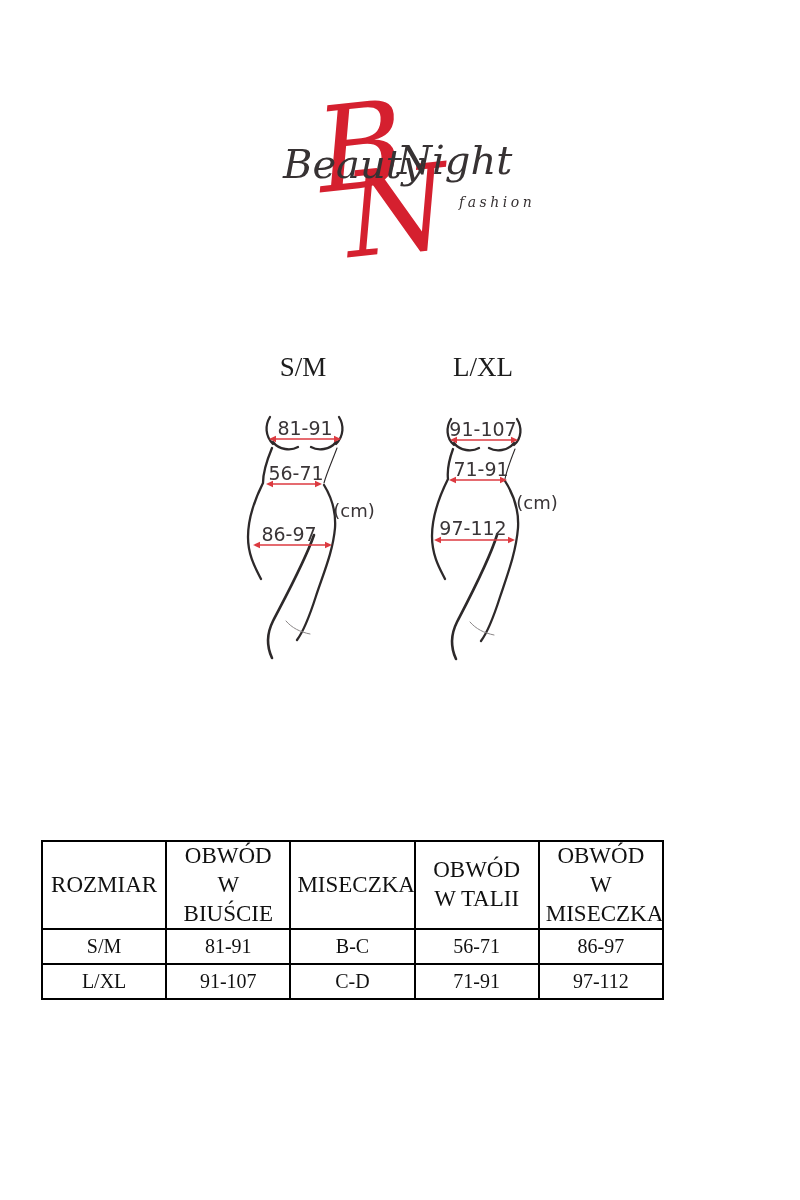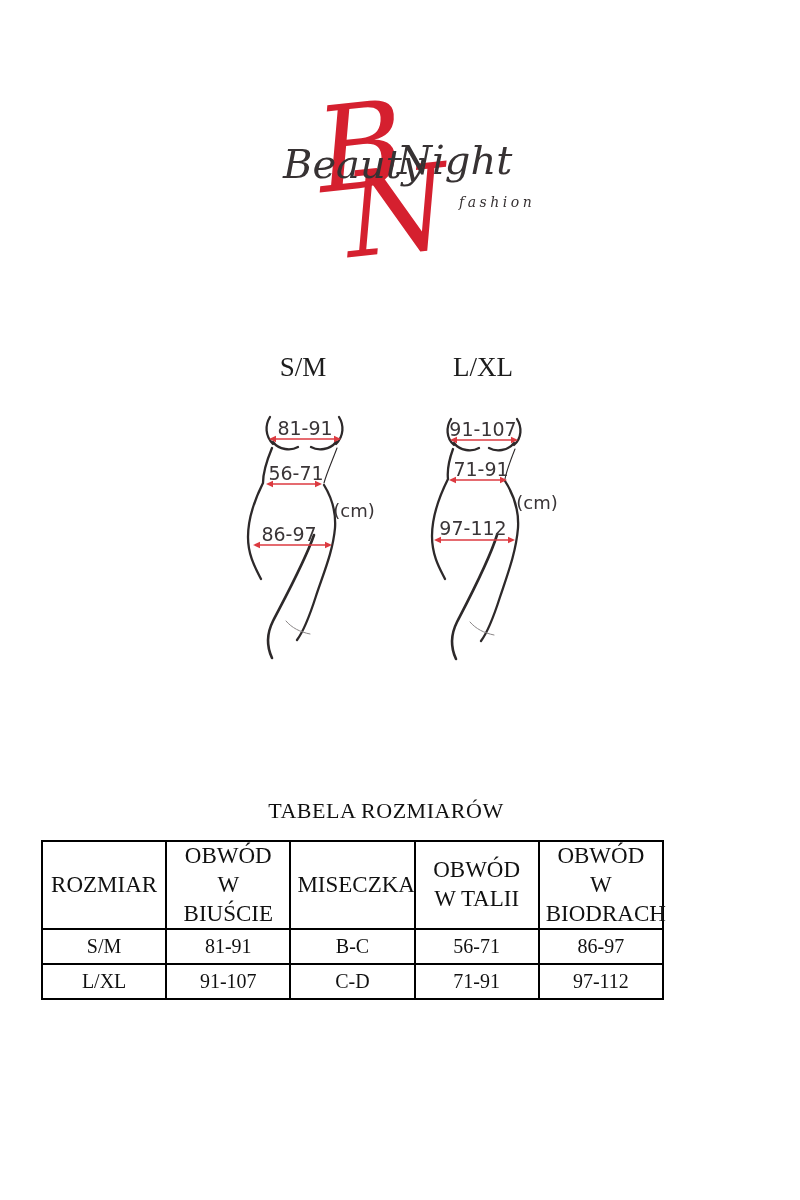--- a/index.html
+++ b/index.html
@@ -122,30 +122,29 @@
         <path d="M14 145 l7 -3.2 v6.4 z" stroke="none"></path>
           <path d="M95 145 l-7 -3.2 v6.4 z" stroke="none"></path>
       </g>
     </g>
     <text class="meas" x="63" y="41" text-anchor="middle">91-107</text>
     <text class="meas" x="61" y="81" text-anchor="middle">71-91</text>
     <text class="meas" x="53" y="140" text-anchor="middle">97-112</text>
     <text class="unit" x="117" y="114" text-anchor="middle">(cm)</text>
   </svg>
 
-  <div class="table-title">TABELA ROZMIARÓW</div>
 
   <table class="size-table">
     <thead>
       <tr>
         <th>ROZMIAR</th>
         <th>OBWÓD W BIUŚCIE</th>
         <th>MISECZKA</th>
         <th>OBWÓD W TALII</th>
-        <th>OBWÓD W BIODRACH</th>
+        <th>OBWÓD W MISECZKA</th>
       </tr>
     </thead>
     <tbody>
       <tr>
         <td>S/M</td>
         <td>81-91</td>
         <td>B-C</td>
         <td>56-71</td>
         <td>86-97</td>
       </tr>

